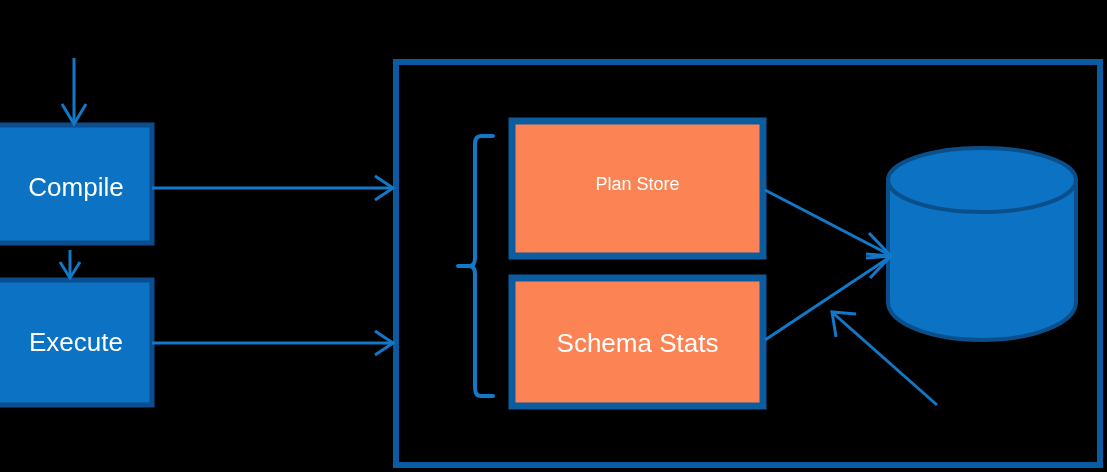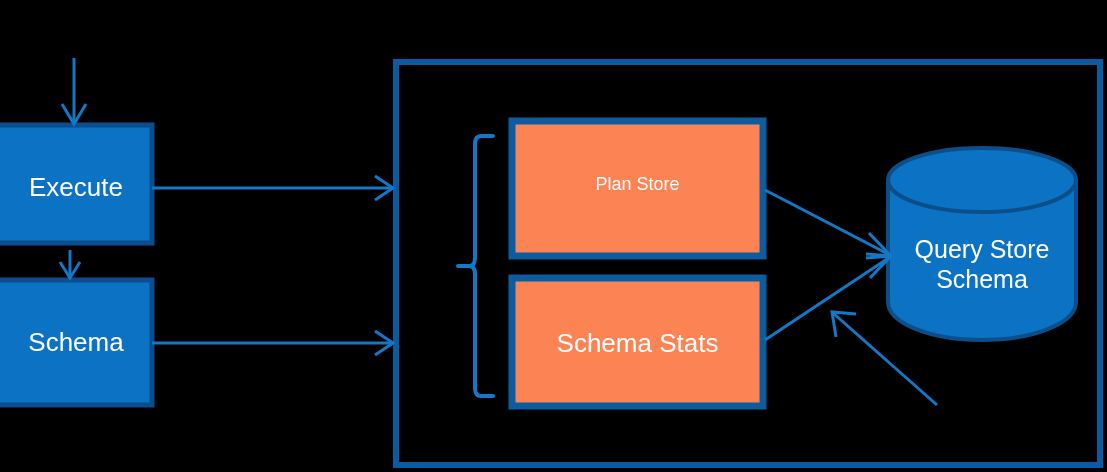--- a/index.html
+++ b/index.html
@@ -121,24 +121,22 @@
         <polyline points="866,254 891,256 870,278" stroke-width="3"></polyline>
       </g>
 
       <g>
         <line x1="937" y1="405" x2="833" y2="313"></line>
         <polyline points="836,337 832,312 856,314" stroke-width="3"></polyline>
       </g>
     </g>
   </svg>
 
-  <div class="node-label label-compile">Execute</div>
+  <div class="node-label label-compile">Compile</div>
 
-  <div class="node-label label-execute">Schema</div>
+  <div class="node-label label-execute">Execute</div>
 
   <div class="node-label label-plan">Plan Store</div>
 
   <div class="node-label label-runtime">Schema Stats</div>
 
-  <div class="node-label label-cylinder">Query Store
-Schema</div>
 
 </div>
 
 </body></html>

